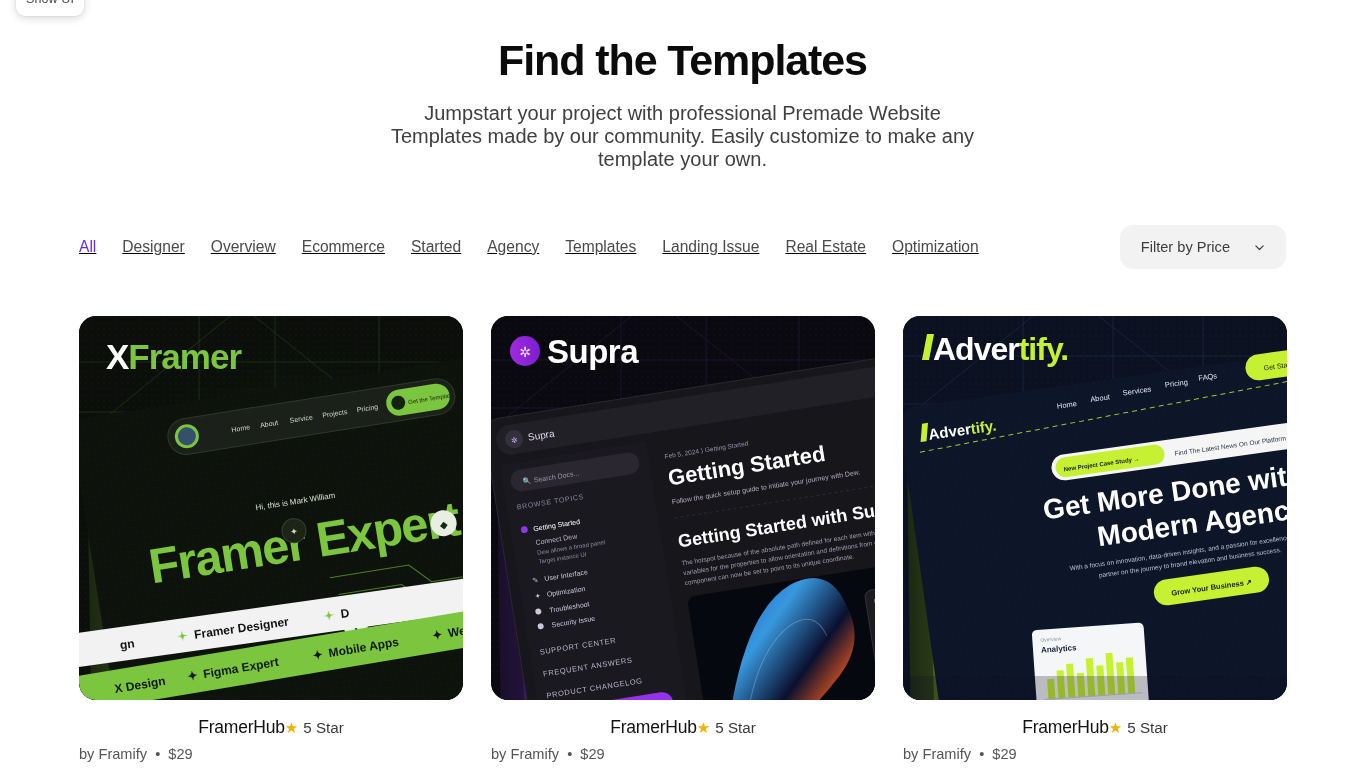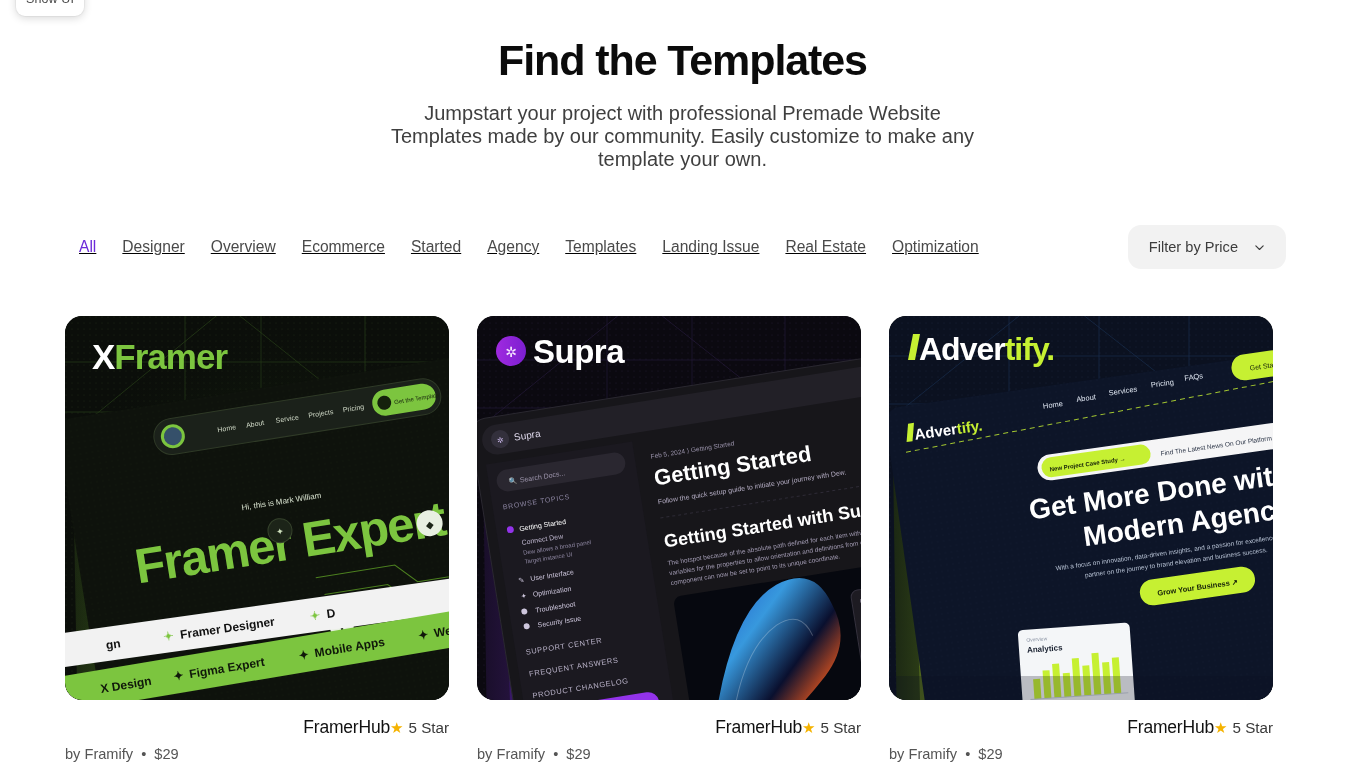--- a/index.html
+++ b/index.html
@@ -45,46 +45,46 @@
   .cat-tabs { display: flex; align-items: center; gap: 0; text-decoration: underline; }
   .cat-tab {
     font-size: 15.6px; color: #4a4a4a; padding: 0 13px;
     white-space: nowrap; cursor: pointer; background: none; border: 0;
     font-family: inherit;
   }
   .cat-tab:first-child { padding-left: 0; }
   .cat-tab.active { color: #6c2bd9; }
 
   .price-filter {
-    display: flex; align-items: center; gap: 16px;
+    display: flex; align-items: center; gap: 24px;
     background: #f2f2f2; border-radius: 13px;
     padding: 14px 21px; cursor: pointer;
     font-size: 14.6px; color: #3c3c3c;
   }
   .chev { width: 11px; height: 11px; display: inline-block; }
   .chev svg { display: block; }
 
   
   .grid {
-    position: absolute; left: 65px; top: 316px;
+    position: absolute; left: 79px; top: 316px;
     width: 1207px;
     display: grid; grid-template-columns: repeat(3, 384px);
     column-gap: 28px;
   }
   .card { width: 384px; }
   .thumb {
     width: 384px; height: 384px;
     border-radius: 17px; overflow: hidden; position: relative;
     background: #0a0c0a; cursor: pointer;
   }
   .thumb-svg { position: absolute; inset: 0; width: 100%; height: 100%; display: block; }
 
   .card-meta { margin-top: 17px; }
   .meta-row1 {
-    display: flex; align-items: baseline; justify-content: flex-end;
+    display: flex; align-items: baseline; justify-content: center;
   }
   .card-name {
     font-size: 17.5px; color: #111111; font-weight: 400;
     letter-spacing: -.2px;
   }
   .rating { display: flex; align-items: center; gap: 5px; font-size: 15.2px; color: #3a3a3a; }
   .star { color: #f5b301; font-size: 15px; line-height: 1; }
   .card-byline { margin-top: 8px; font-size: 14.6px; color: #555555; }
   .dot-sep { margin: 0 4px; }
 </style>

